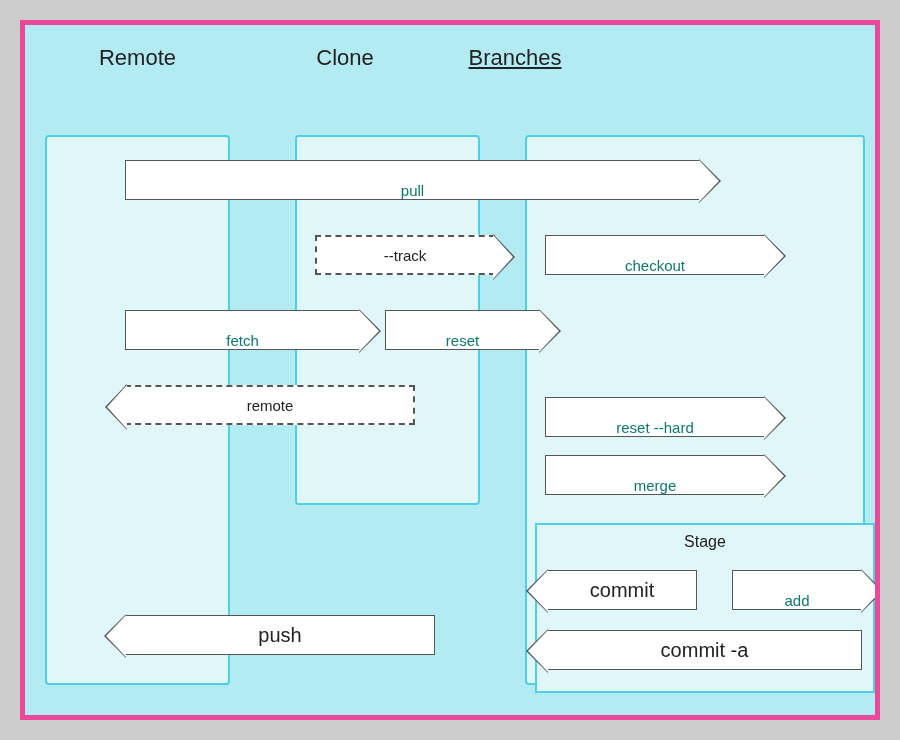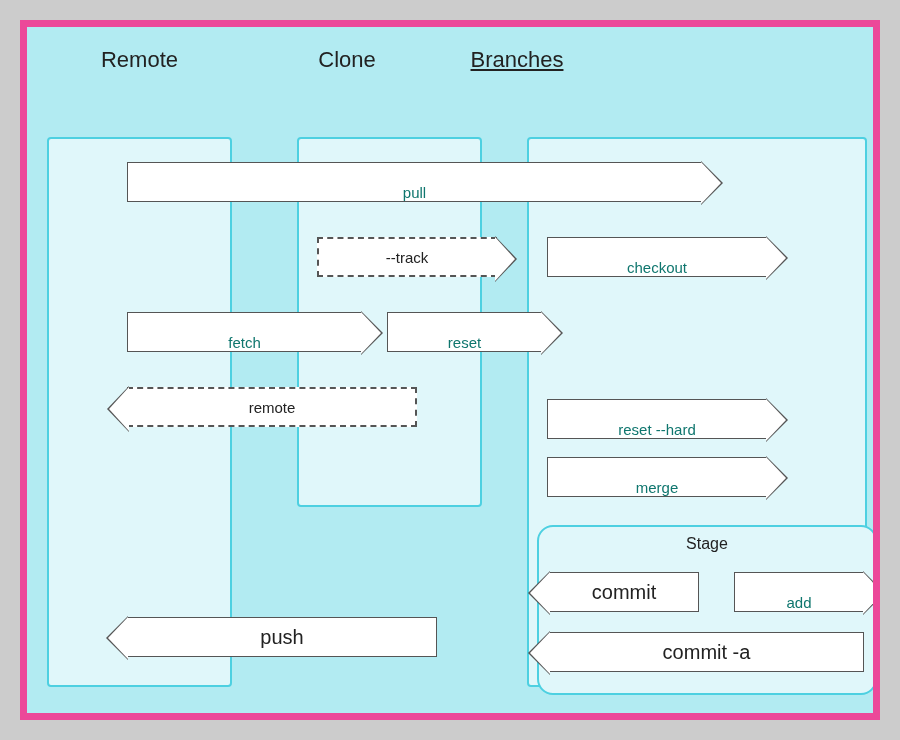--- a/index.html
+++ b/index.html
@@ -10,21 +10,21 @@
       align-items: center;
       width: 900px;
       height: 740px;
       font-family: sans-serif;
     }
 
     .diagram-wrapper {
       width: 860px;
       height: 700px;
       background: white;
-      border: 7px solid #ec4899;
+      border: 5px solid #ec4899;
       position: relative;
       overflow: hidden;
     }
 
     
     .teal-bg {
       position: absolute;
       left: 0;
       top: 0;
       width: 860px;
@@ -230,21 +230,21 @@
       border-right: 22px dashed #555;
       z-index: 3;
     }
 
     
     .stage-box {
       position: absolute;
       z-index: 3;
       background: #e0f7fa;
       border: 2px solid #4dd0e1;
-      border-radius: 16px;
+      border-radius: 0;
       display: flex;
       align-items: center;
       justify-content: center;
       font-size: 15px;
       color: #222;
     }
 
   </style>
 </head>
 <body>

